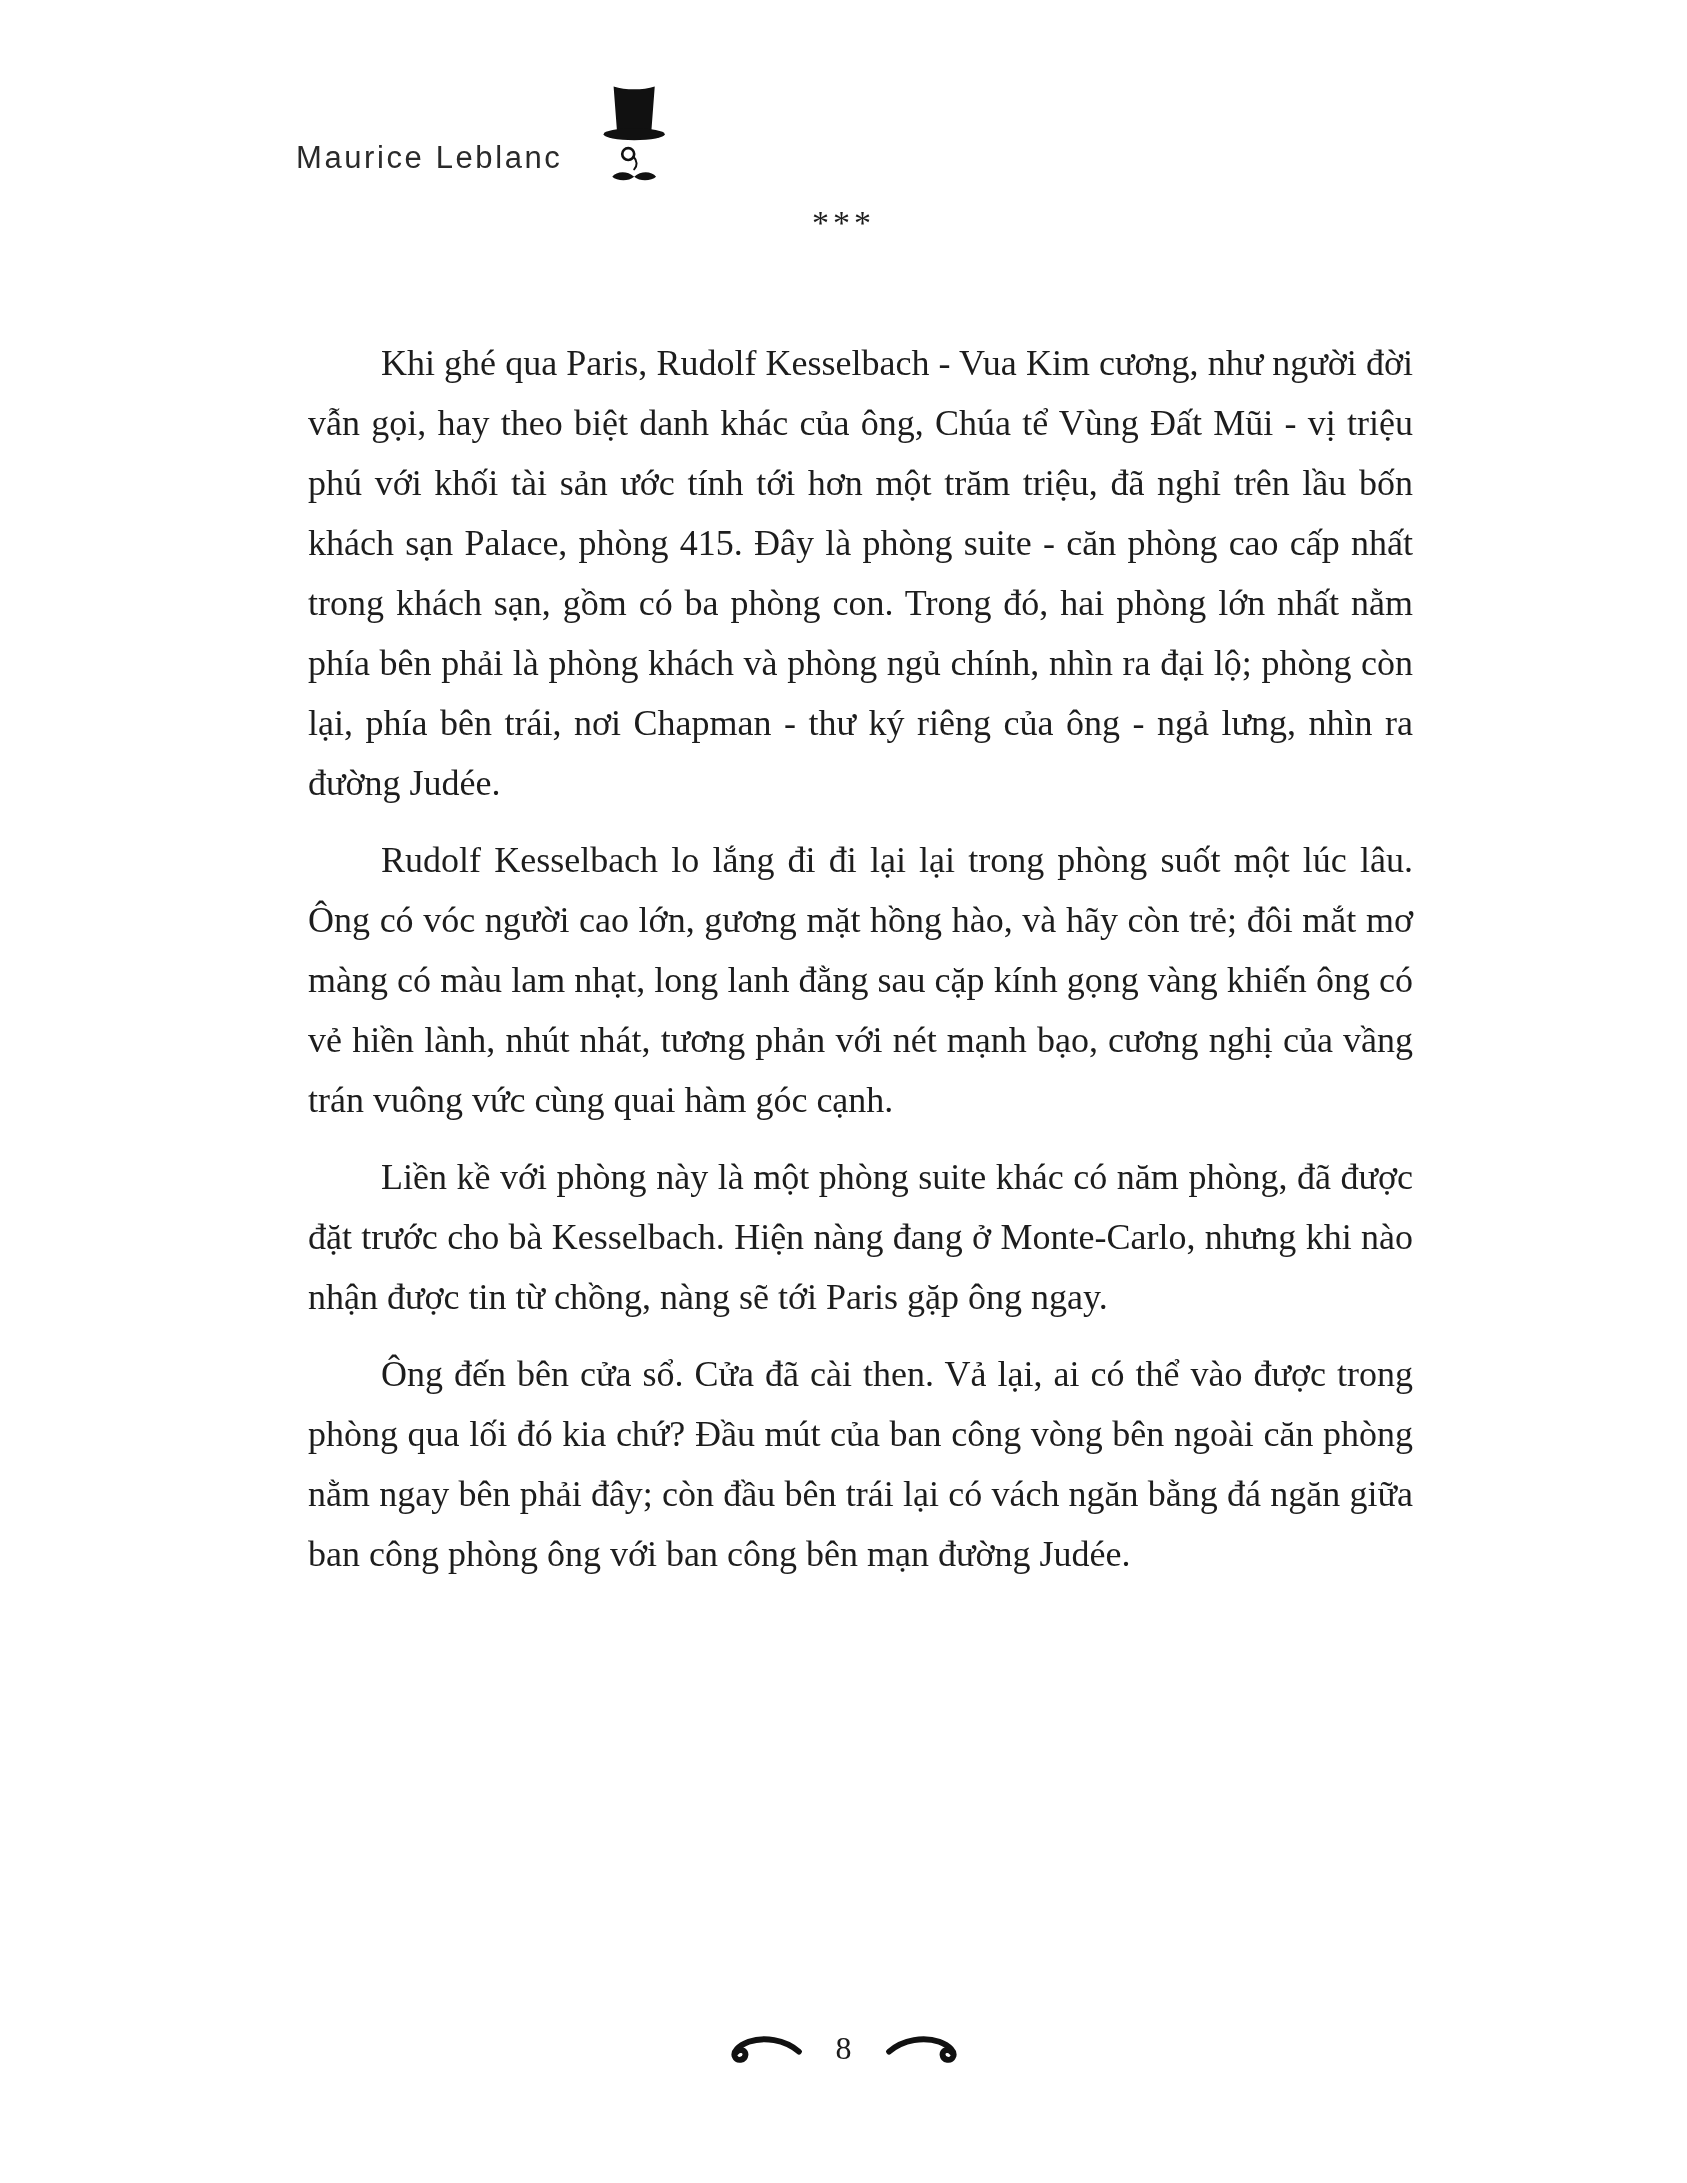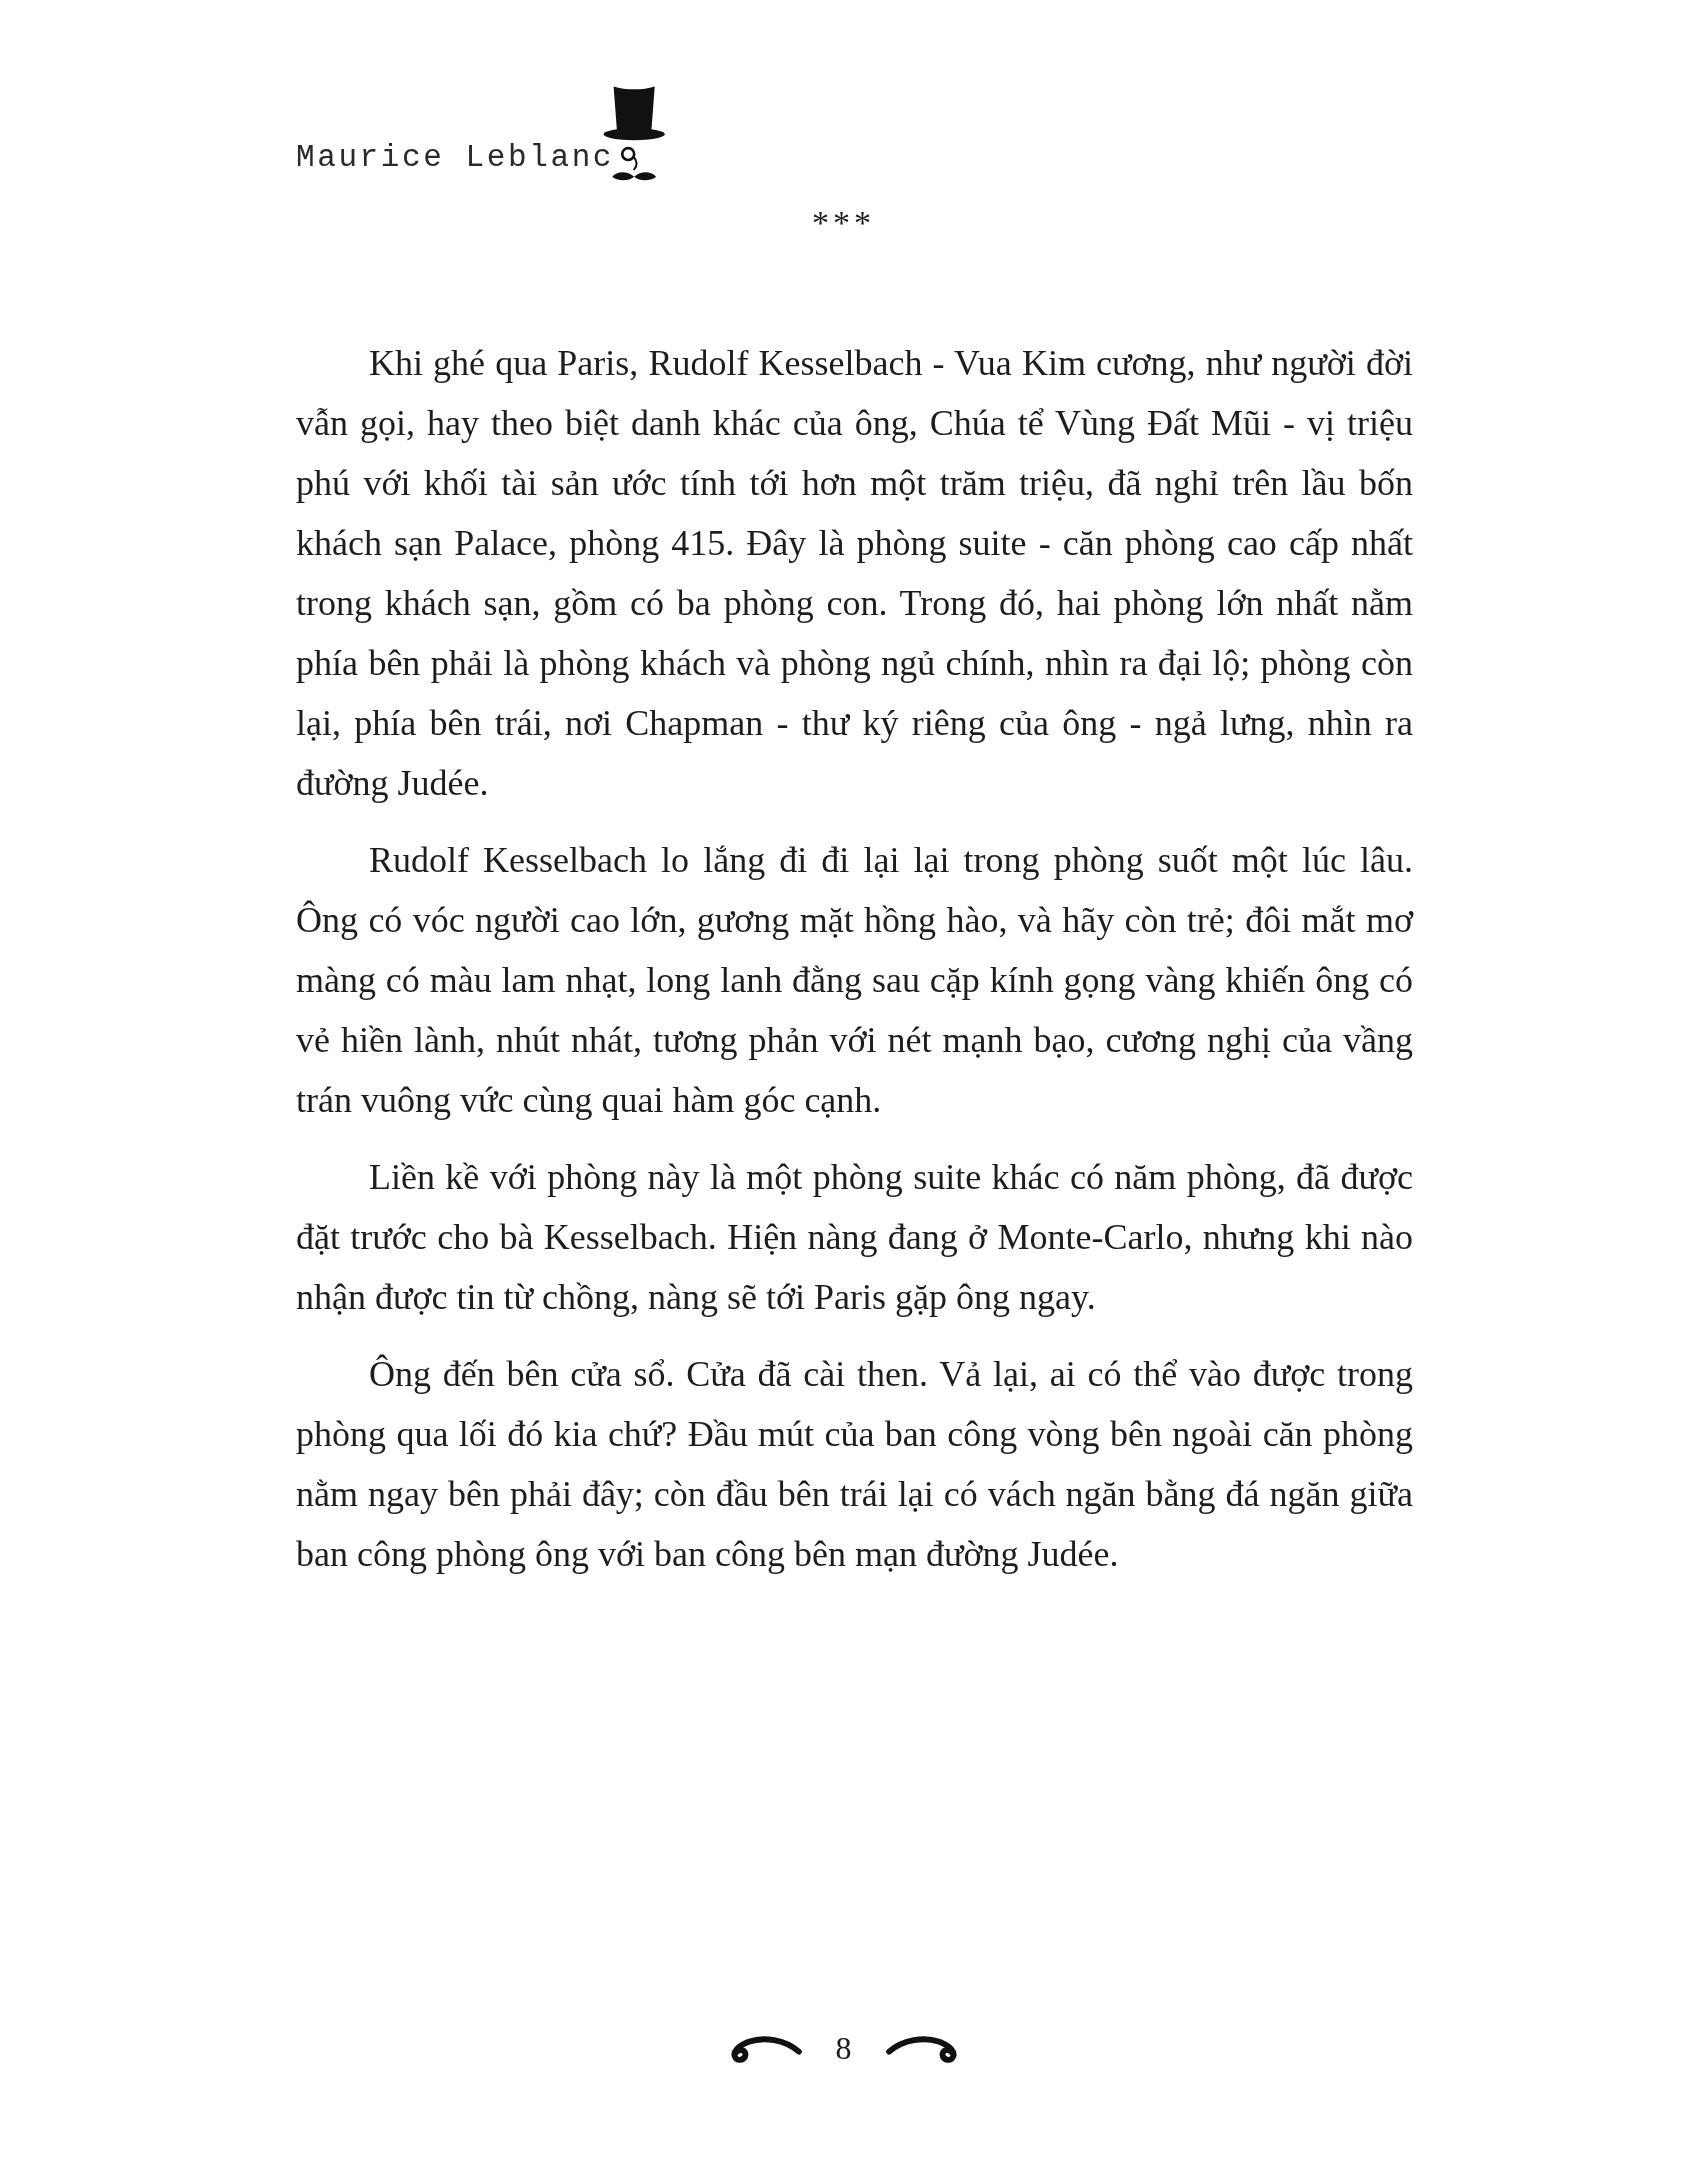--- a/index.html
+++ b/index.html
@@ -16,21 +16,21 @@
     overflow: hidden;
   }
   .page {
     position: absolute;
     inset: 0;
   }
   .author {
     position: absolute;
     top: 140px;
     left: 296px;
-    font-family: Liberation Mono, monospace;
+    font-family: Liberation Sans, sans-serif;
     font-size: 31px;
     letter-spacing: 2.6px;
     color: #2a2a2a;
     font-weight: 400;
   }
   .logo {
     position: absolute;
     top: 81px;
     left: 599px;
     width: 73px;
@@ -50,21 +50,21 @@
     position: absolute;
     top: 333px;
     left: 296px;
     width: 1117px;
     font-size: 36px;
     line-height: 60px;
     text-align: justify;
     color: #1d1d1d;
   }
   .body-text p {
-    margin: 0 0 17px 0;
+    margin: 0 0 17px 12px;
     text-indent: 73px;
   }
   .footer {
     position: absolute;
     top: 2030px;
     left: 0;
     width: 100%;
     display: flex;
     justify-content: center;
     align-items: center;

